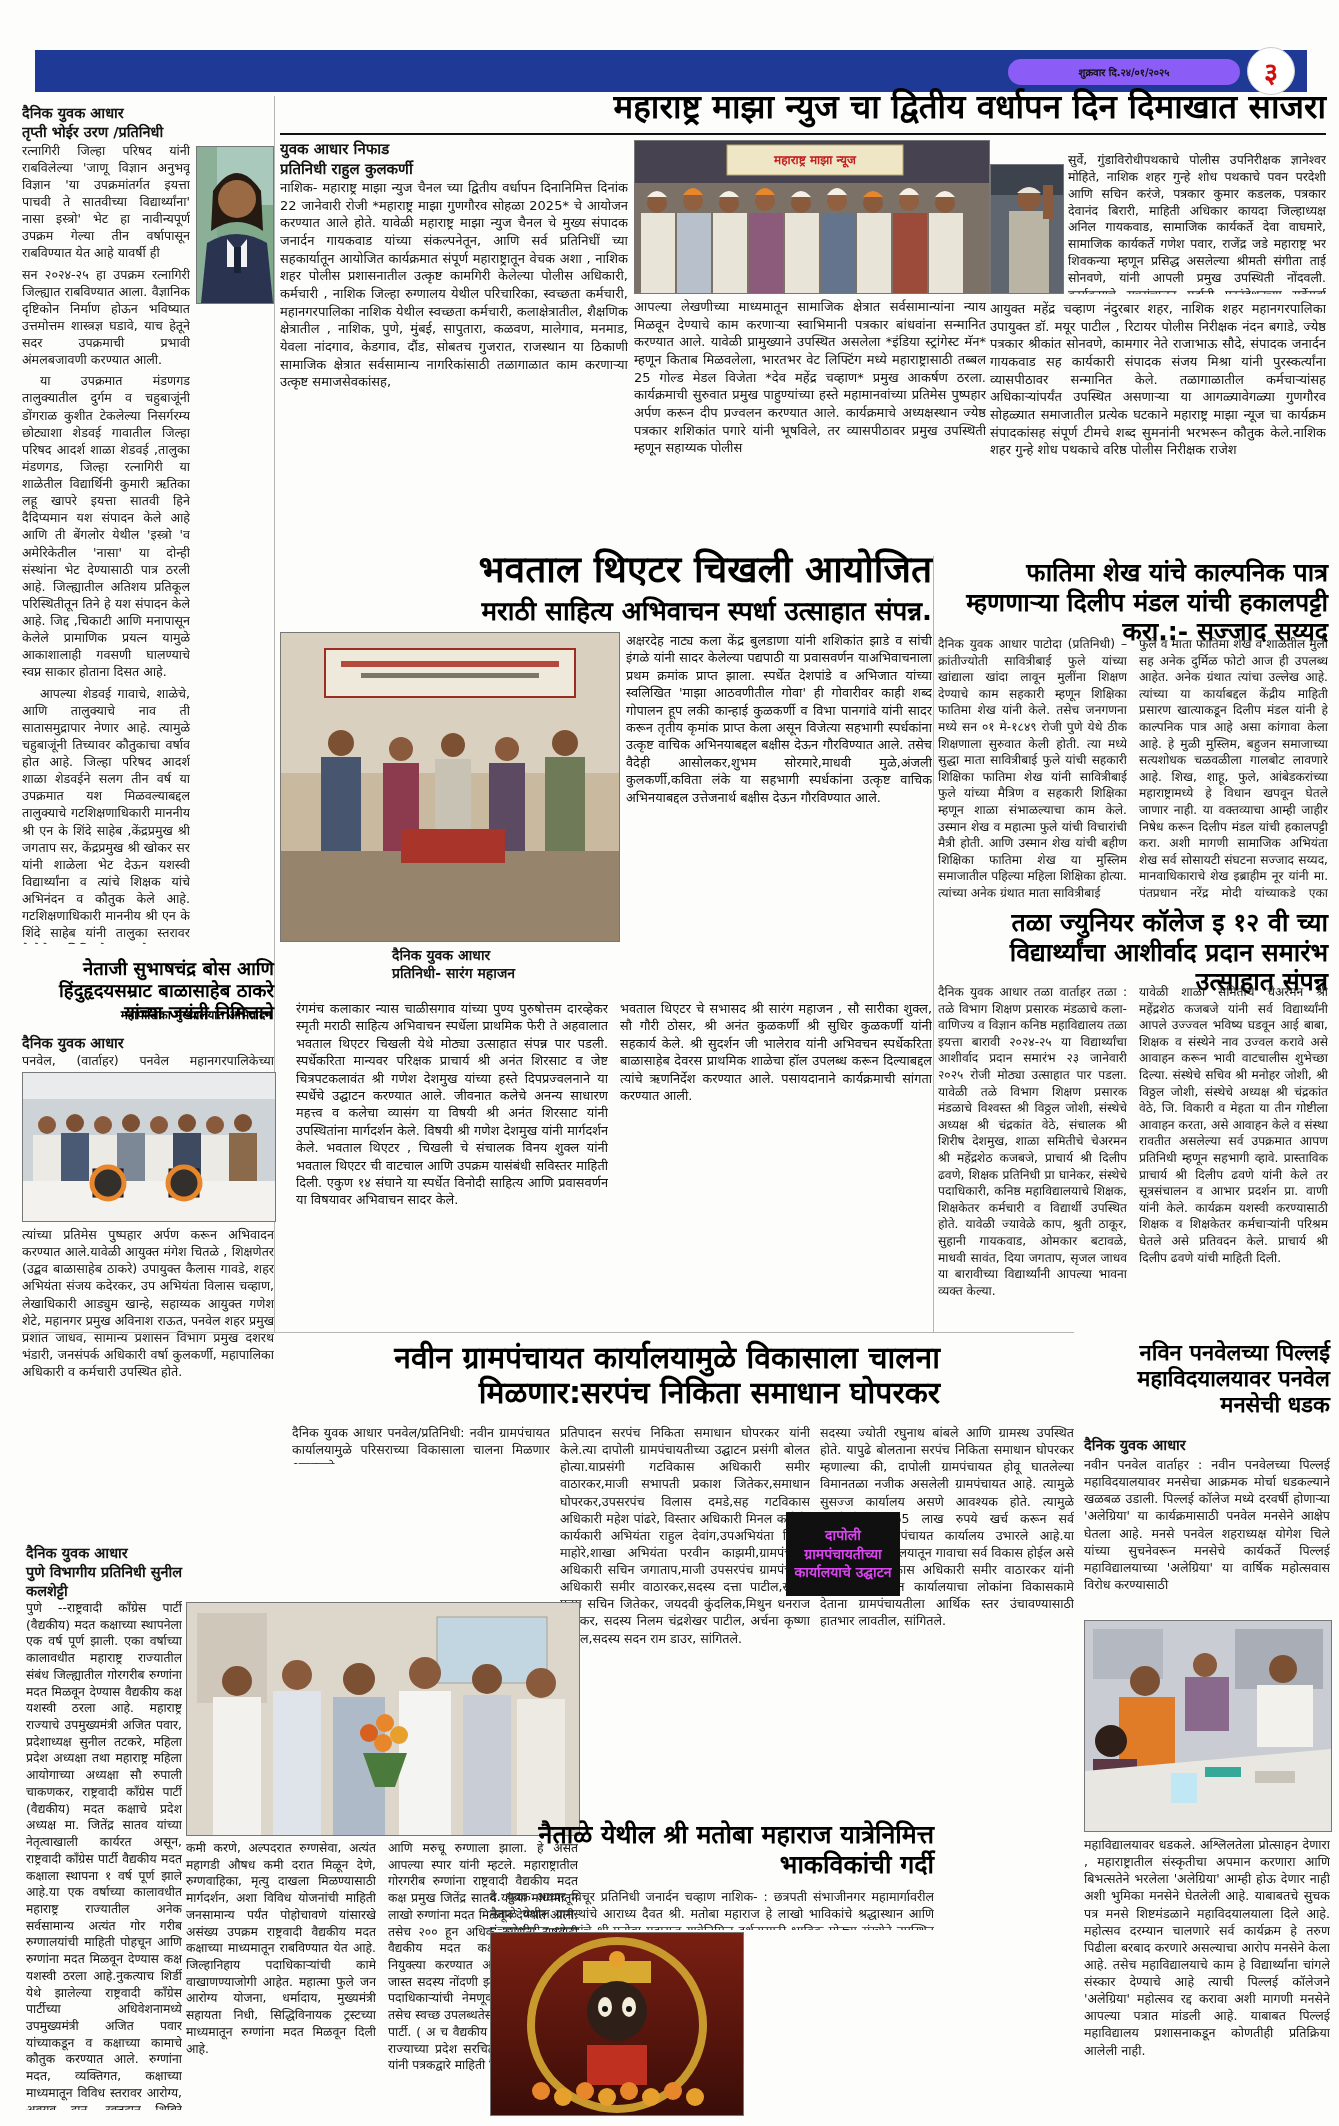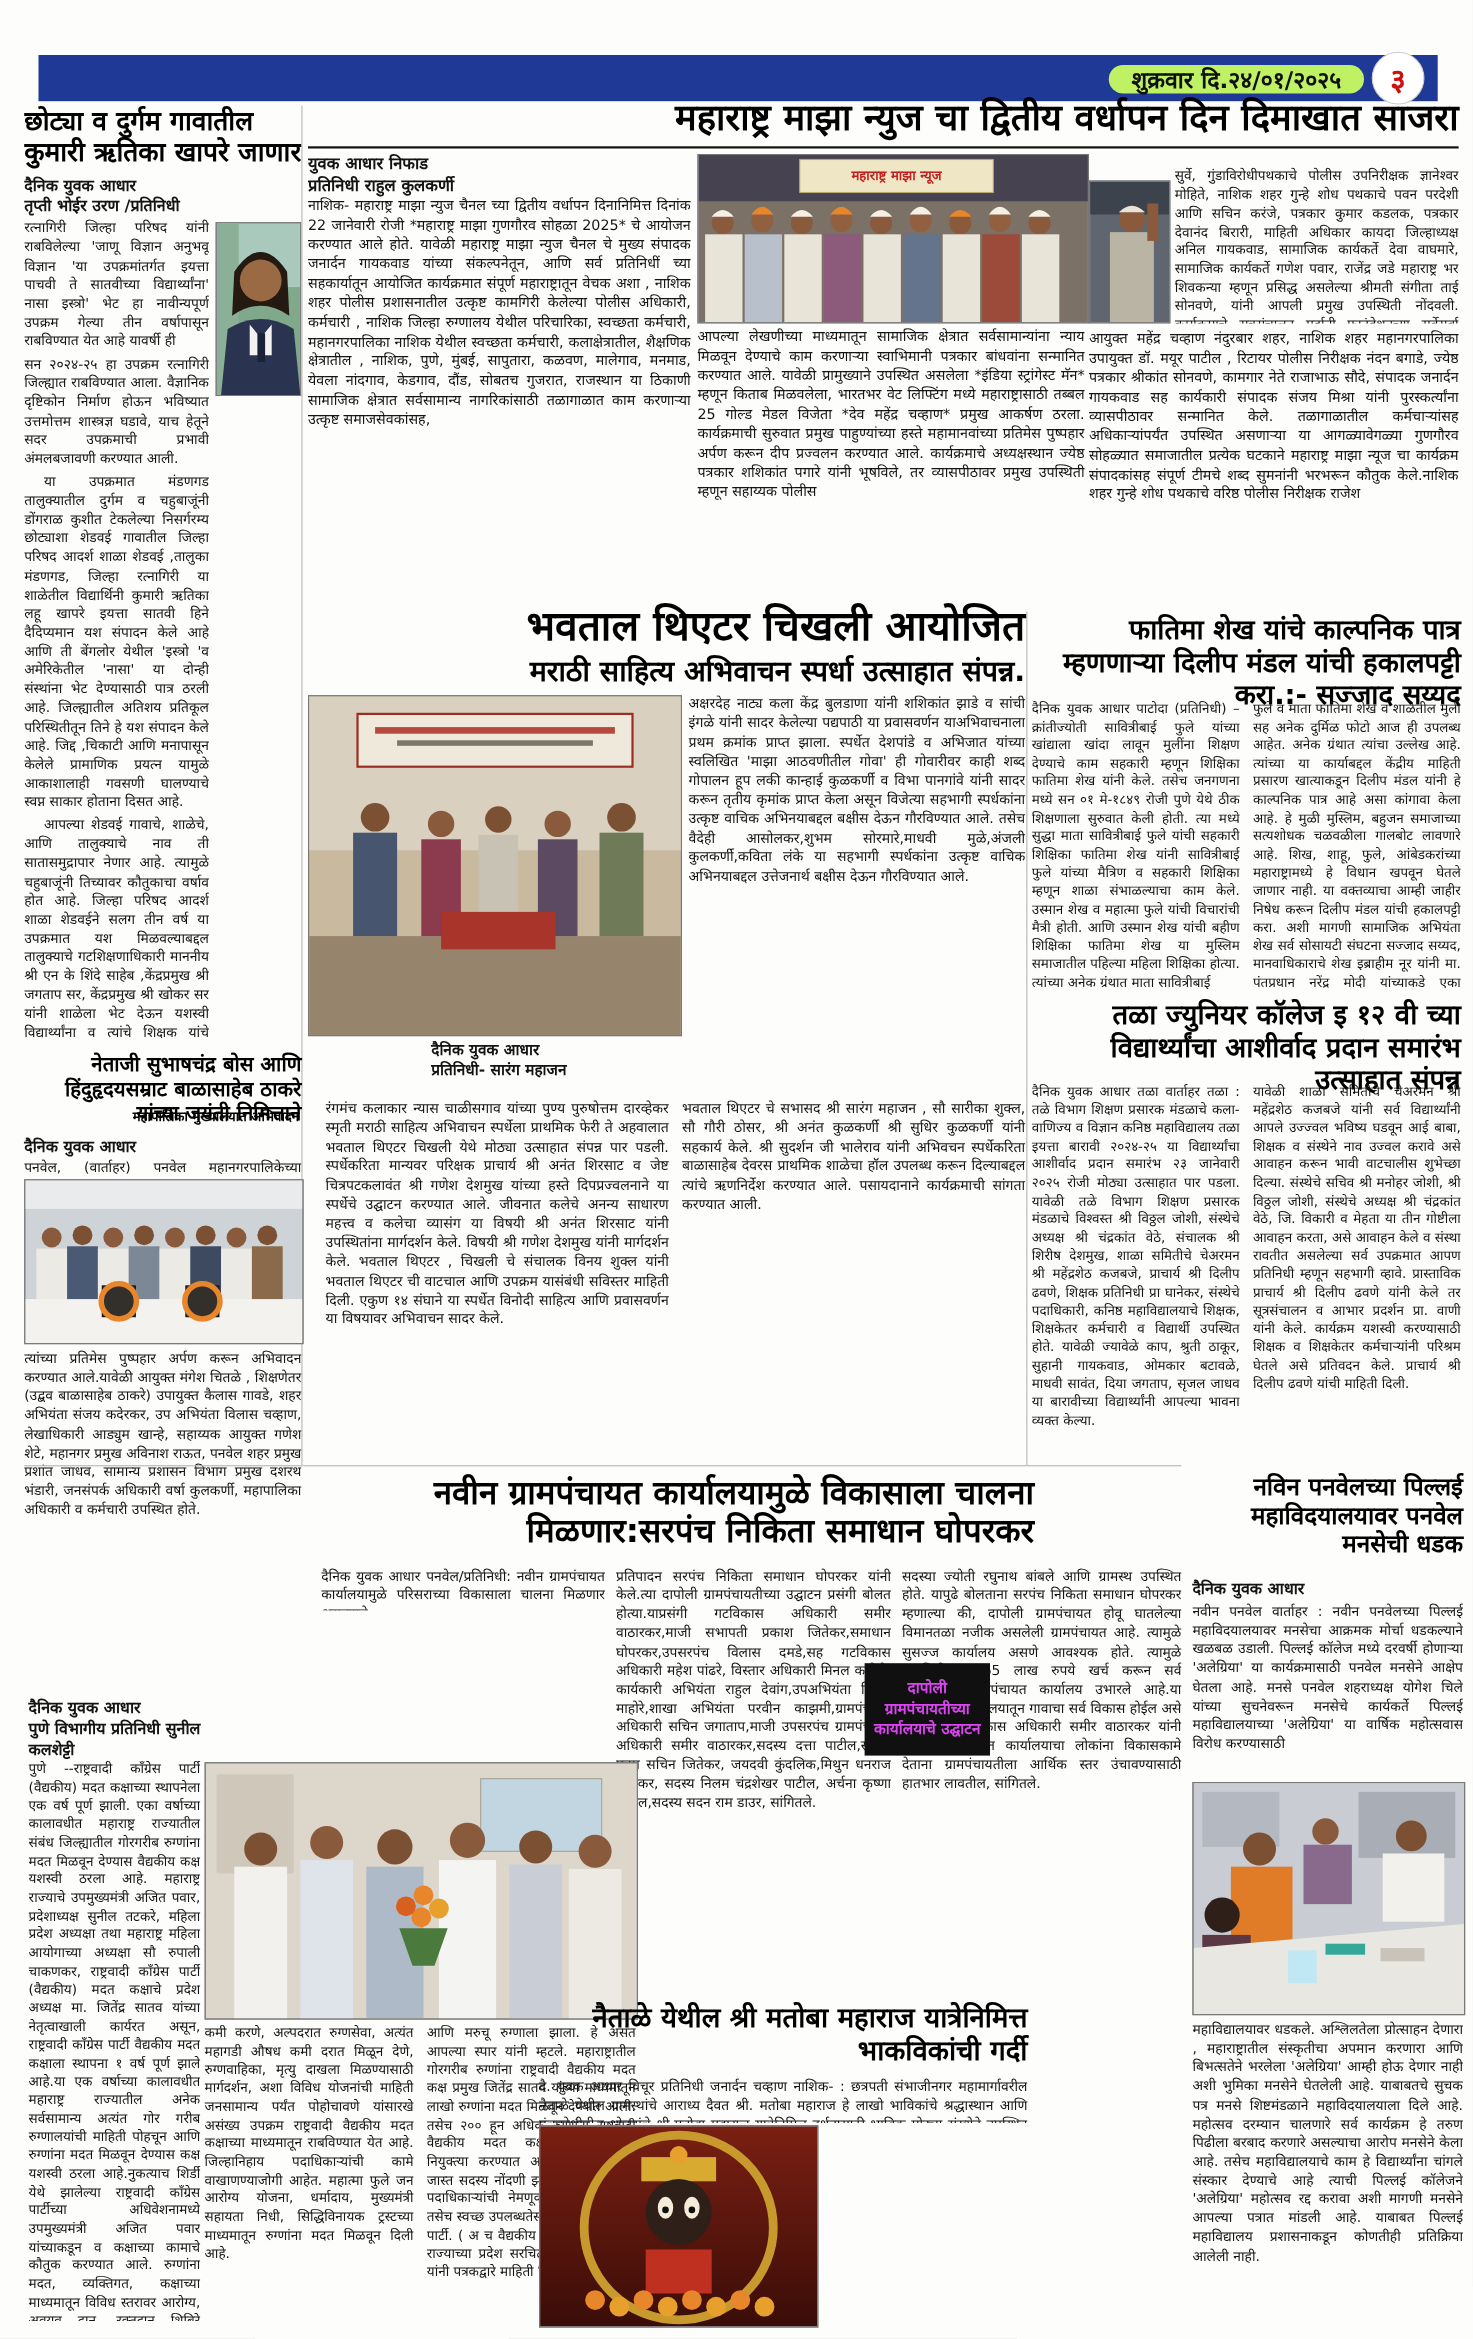--- a/index.html
+++ b/index.html
@@ -3,22 +3,22 @@
 <meta charset="utf-8">
 <style>
   html,body{margin:0;padding:0;background:#e9e9e9;}
   .page{position:relative;width:1339px;height:2126px;background:#fdfdfb;margin:0 auto;
         font-family:"DejaVu Sans","Liberation Sans",sans-serif;color:#141414;overflow:hidden;}
   .abs{position:absolute;}
   .bar{background:#1e3a96;}
   .logo-box{background:#fff;border:1px solid #888;display:flex;align-items:center;justify-content:center;}
   .logo-text{font-size:37px;font-weight:bold;color:#e31414;letter-spacing:1px;
              text-shadow:2px 2px 0 #33120f, -1px -1px 0 #33120f;}
-  .date-pill{background:#bef264;border-radius:15px;display:flex;align-items:center;justify-content:center;
-             font-weight:bold;font-size:21px;color:#101010;}
+  .date-pill{background:#8b5cf6;border-radius:15px;display:flex;align-items:center;justify-content:center;
+             font-weight:bold;font-size:10px;color:#101010;}
   .page-circle{background:#fff;border-radius:50%;display:flex;align-items:center;justify-content:center;
              font-weight:bold;font-size:27px;color:#d01010;border:1px solid #ccc;}
   .hl{font-weight:bold;color:#000;line-height:1.18;}
   .hl-c{text-align:right;}
   .hl-u{border-bottom:2px solid #111;padding-bottom:6px;}
   .byline{font-weight:bold;font-size:14.5px;line-height:1.3;}
   .bt{font-size:12.6px;line-height:1.36;text-align:justify;overflow:hidden;}
   .bt p{margin:0 0 4px 0;text-indent:18px;}
   .bt p.noind{text-indent:0;}
   .photo{overflow:hidden;background:#999;border:1px solid #777;}
@@ -38,21 +38,20 @@
 
   <div class="abs bar" style="left:35px;top:50px;width:1272px;height:42px;"></div>
   <div class="abs date-pill" style="left:1008px;top:59px;width:232px;height:26px;">
     <span>शुक्रवार दि.२४/०१/२०२५</span>
   </div>
   <div class="abs page-circle" style="left:1247px;top:47px;width:46px;height:46px;">
     <span>३</span>
   </div>
 
   <div class="abs" style="left:22px;top:96px;width:252px;height:848px;overflow:hidden;">
-    <div class="hl" style="font-size:24px;">छोट्या व दुर्गम गावातील कुमारी ऋतिका खापरे जाणार</div>
     <div class="byline" style="margin-top:8px;">दैनिक युवक आधार</div>
     <div class="byline">तृप्ती भोईर उरण /प्रतिनिधी</div>
     <div class="photo" style="float:right;width:76px;height:156px;margin:4px 0 4px 6px;">
       <svg viewBox="0 0 76 156" preserveAspectRatio="none">
         <rect width="76" height="156" fill="#7fa98a"></rect>
         <rect width="76" height="58" fill="#a9c9bd"></rect>
         <rect x="0" y="0" width="20" height="156" fill="#8bb097"></rect>
         <path d="M16 44 Q40 8 64 44 L66 84 Q40 66 14 84 Z" fill="#241a12"></path>
         <circle cx="40" cy="52" r="19" fill="#9a6a44"></circle>
         <path d="M10 96 Q40 78 70 96 L76 156 L4 156 Z" fill="#2a3450"></path>

